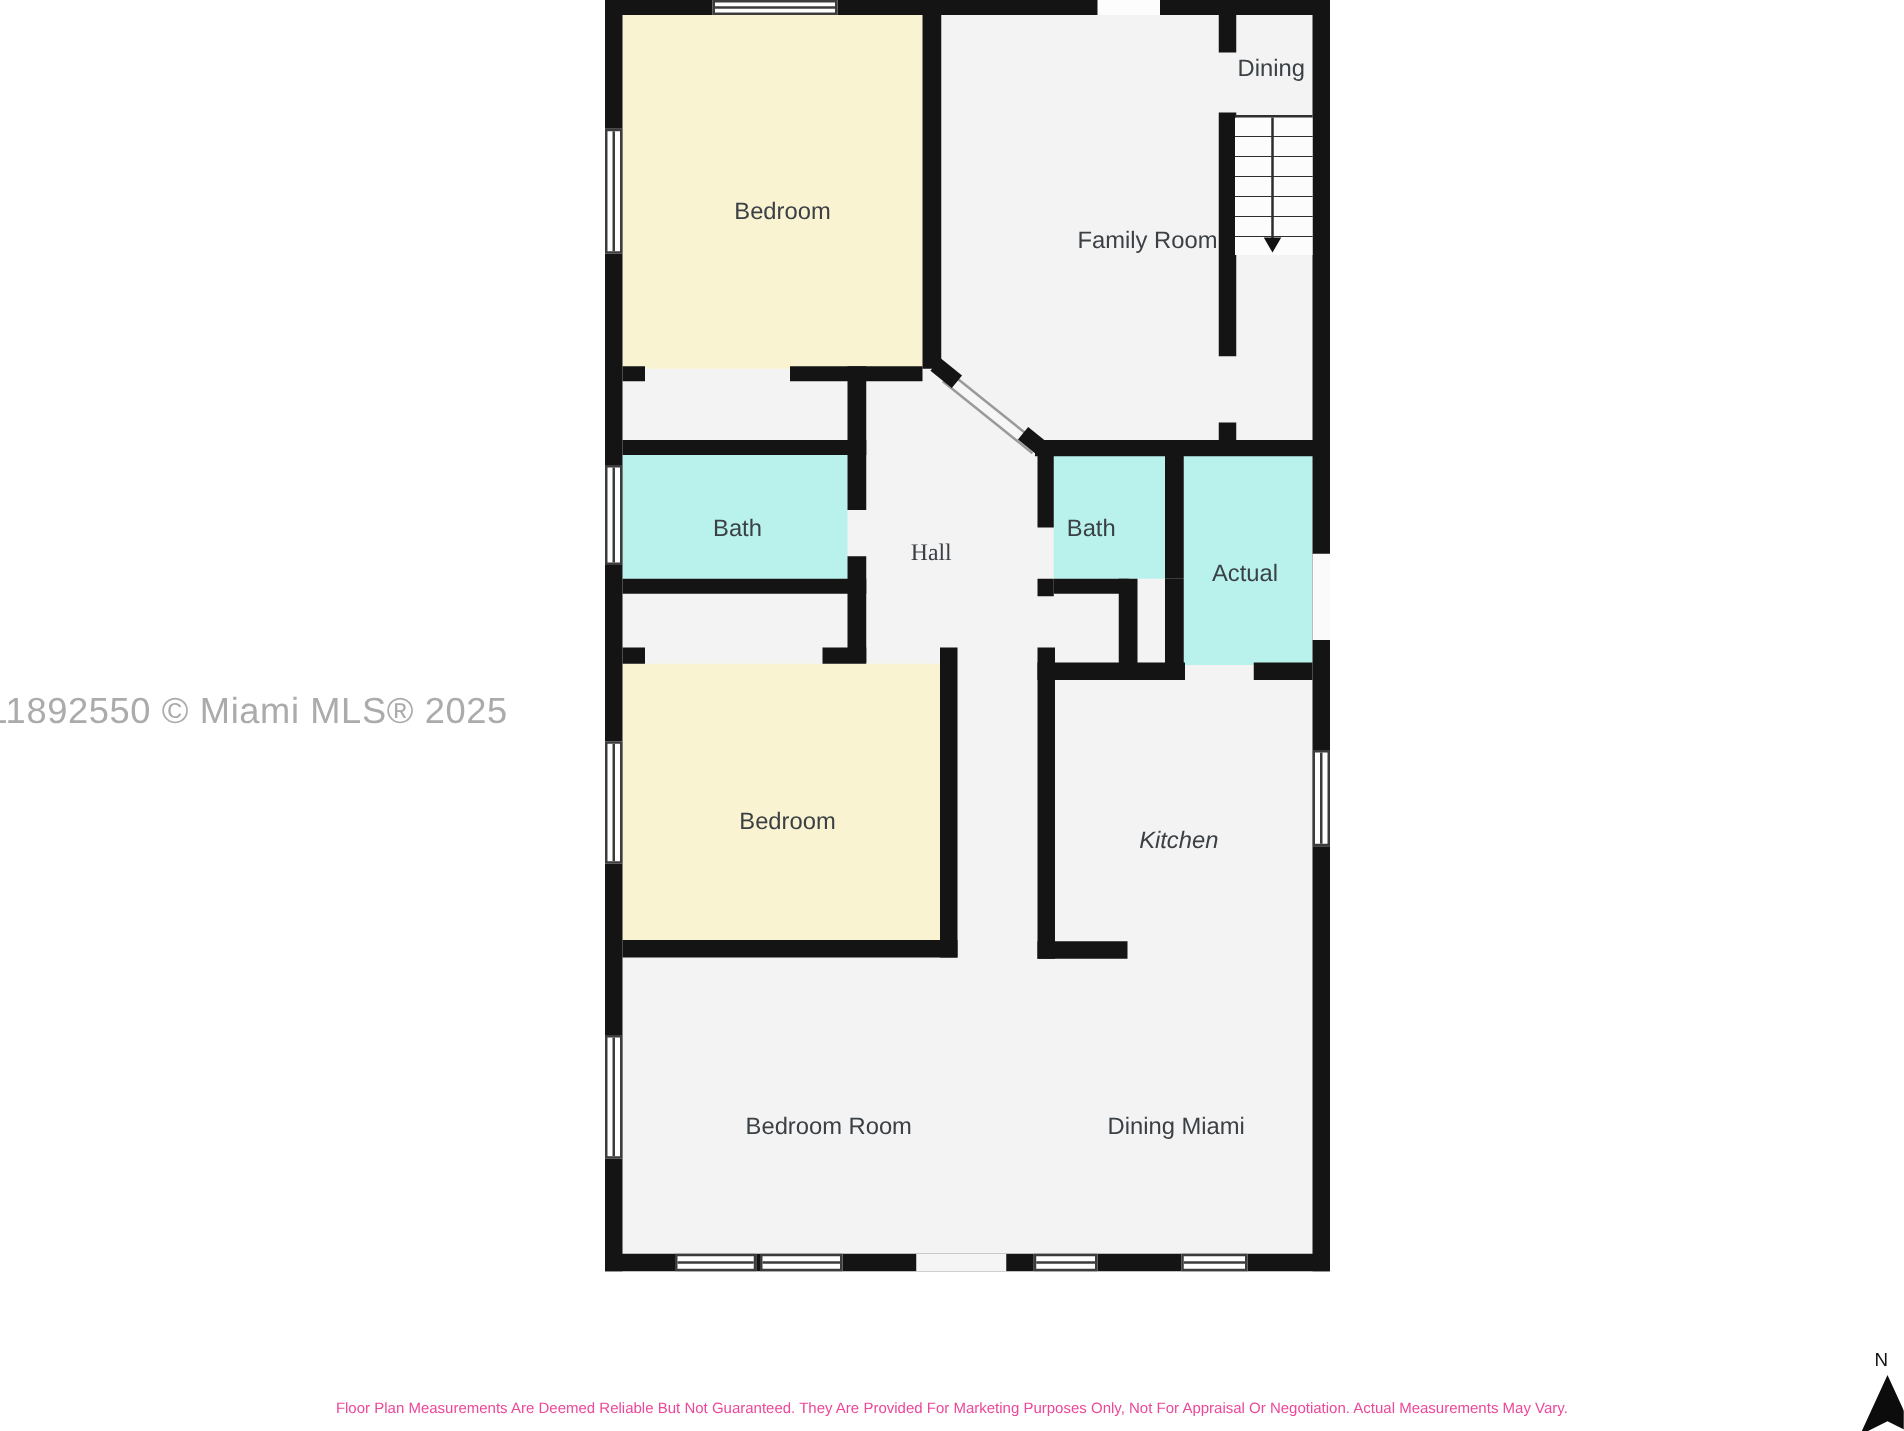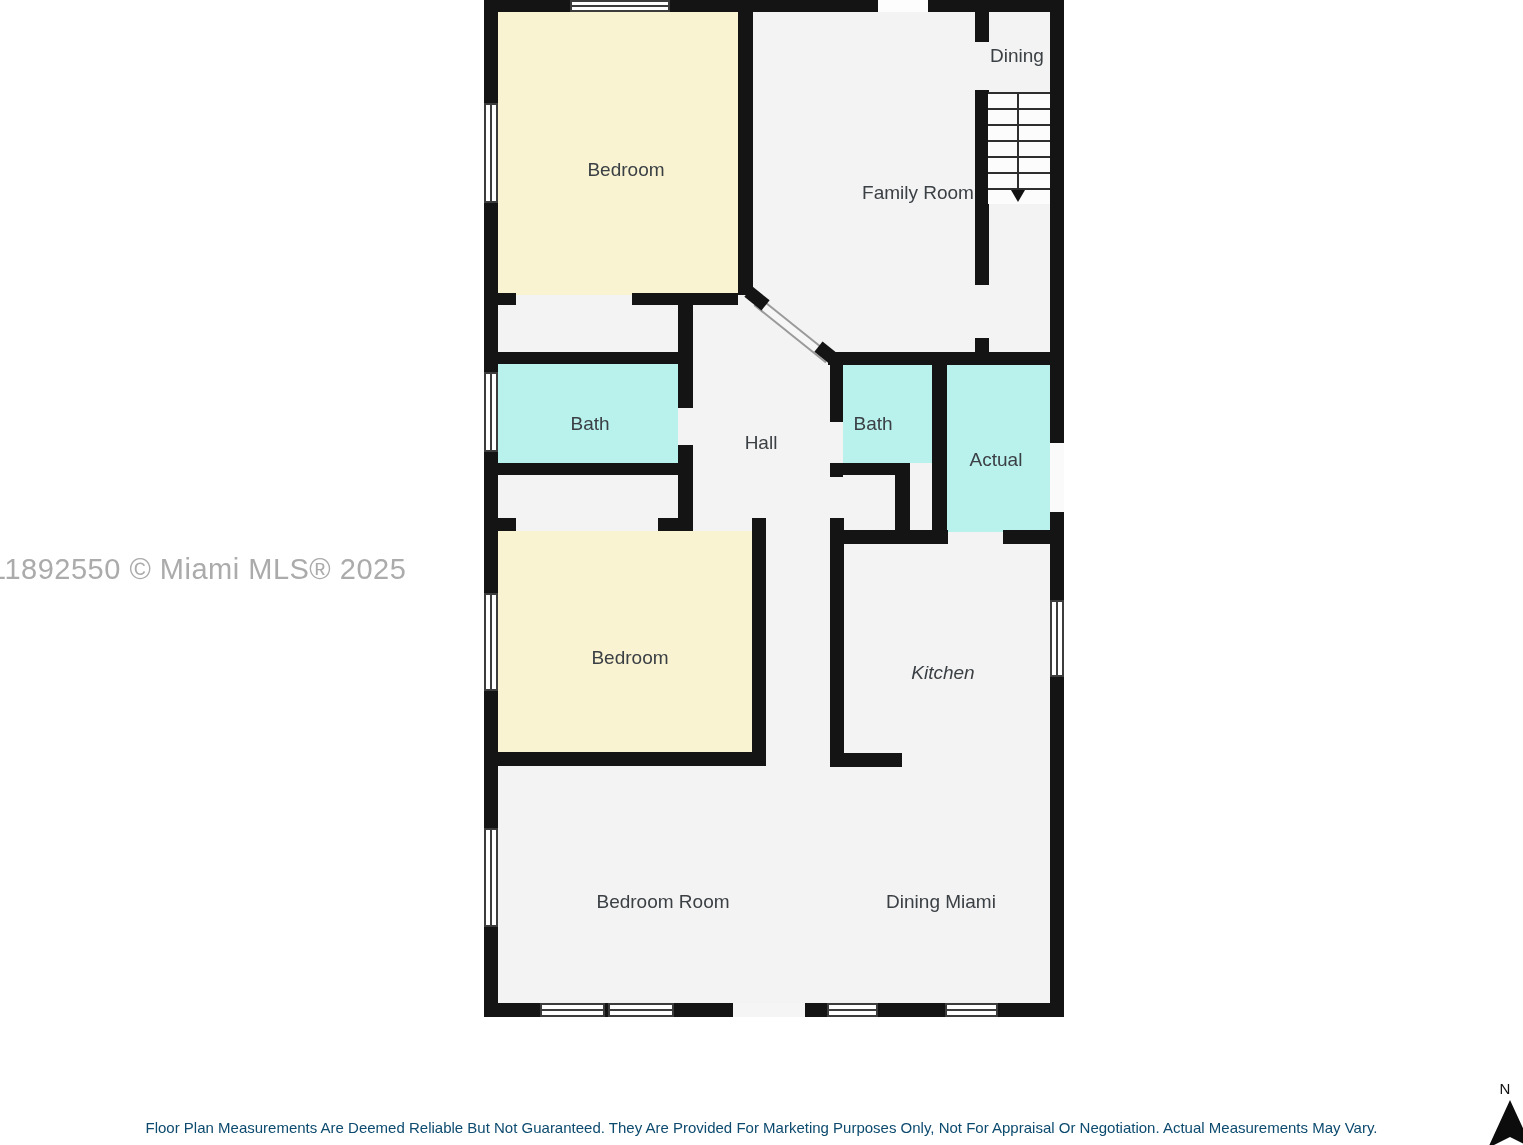--- a/index.html
+++ b/index.html
@@ -25,21 +25,21 @@
     background:repeating-linear-gradient(180deg,#fcfcfc 0px,#fcfcfc 14.5px,#2e2e2e 14.5px,#2e2e2e 16px);
     border-top:2px solid #2e2e2e;box-sizing:border-box;}
   .stair-line{position:absolute;left:29px;top:0;width:2px;height:98px;background:#2e2e2e;}
   .stair-arrow{position:absolute;left:23px;top:96px;width:0;height:0;
     border-left:7px solid transparent;border-right:7px solid transparent;border-top:12px solid #111;}
   .plan-label{position:absolute;transform:translate(-50%,-50%);z-index:6;
     font-size:19px;color:#3b4045;white-space:nowrap;}
   .watermark{position:absolute;left:-10px;top:553px;z-index:7;
     font-size:29px;color:#ababab;letter-spacing:.5px;white-space:nowrap;}
   .disclaimer{position:absolute;left:0;right:0;top:1119px;text-align:center;z-index:7;
-    font-size:15px;color:#0c4a6e;}
+    font-size:12px;color:#ec4899;}
   .compass-n{position:absolute;left:1505px;top:1088px;transform:translate(-50%,-50%);
     font-size:15px;color:#111;z-index:7;}
   .compass-arrow{position:absolute;left:1488px;top:1100px;width:44px;height:48px;z-index:7;}
 </style>
 </head>
 <body>
 
 <div>
 
   <div class="floor-base"></div>
@@ -101,21 +101,21 @@
 
   <div class="stairs">
     <div class="stair-line"></div>
     <div class="stair-arrow"></div>
   </div>
 
   <div class="plan-label" style="left:626px;top:170px;">Bedroom</div>
   <div class="plan-label" style="left:902px;top:193px;margin-left:16px;">Family Room</div>
   <div class="plan-label" style="left:1017px;top:56px;">Dining</div>
   <div class="plan-label" style="left:590px;top:424px;">Bath</div>
-  <div class="plan-label" style="left:761px;top:443px;">Hall</div>
+  <div class="plan-label" style="left:745px;top:443px;font-family:Liberation Serif, serif;">Hall</div>
   <div class="plan-label" style="left:873px;top:424px;">Bath</div>
   <div class="plan-label" style="left:996px;top:460px;">Actual</div>
   <div class="plan-label" style="left:630px;top:658px;">Bedroom</div>
   <div class="plan-label" style="left:943px;top:673px;font-style:italic;">Kitchen</div>
   <div class="plan-label" style="left:663px;top:902px;">Bedroom Room</div>
   <div class="plan-label" style="left:941px;top:902px;">Dining Miami</div>
 </div>
 
 <div class="watermark">11892550 © Miami MLS® 2025</div>
 

